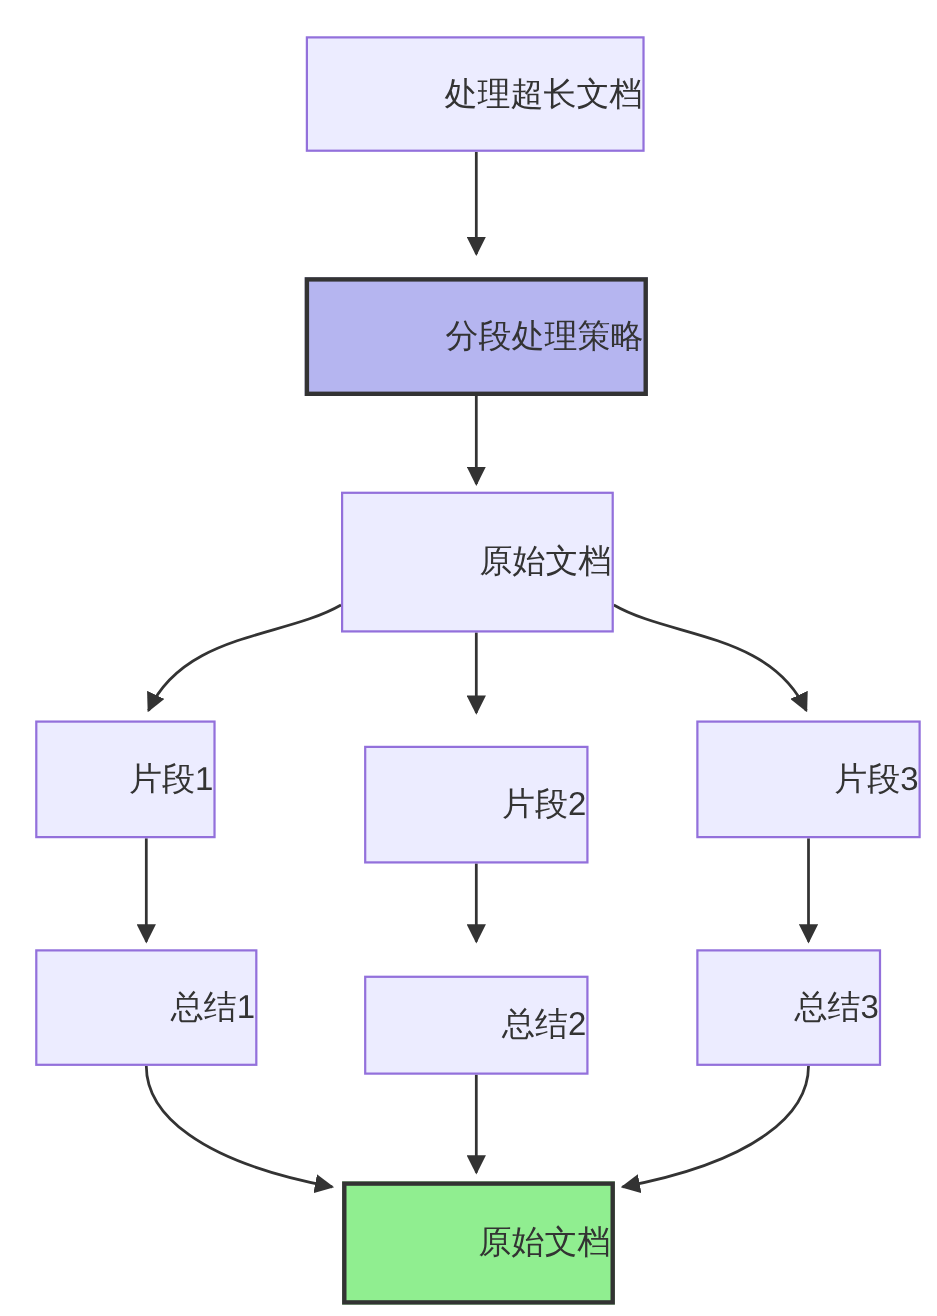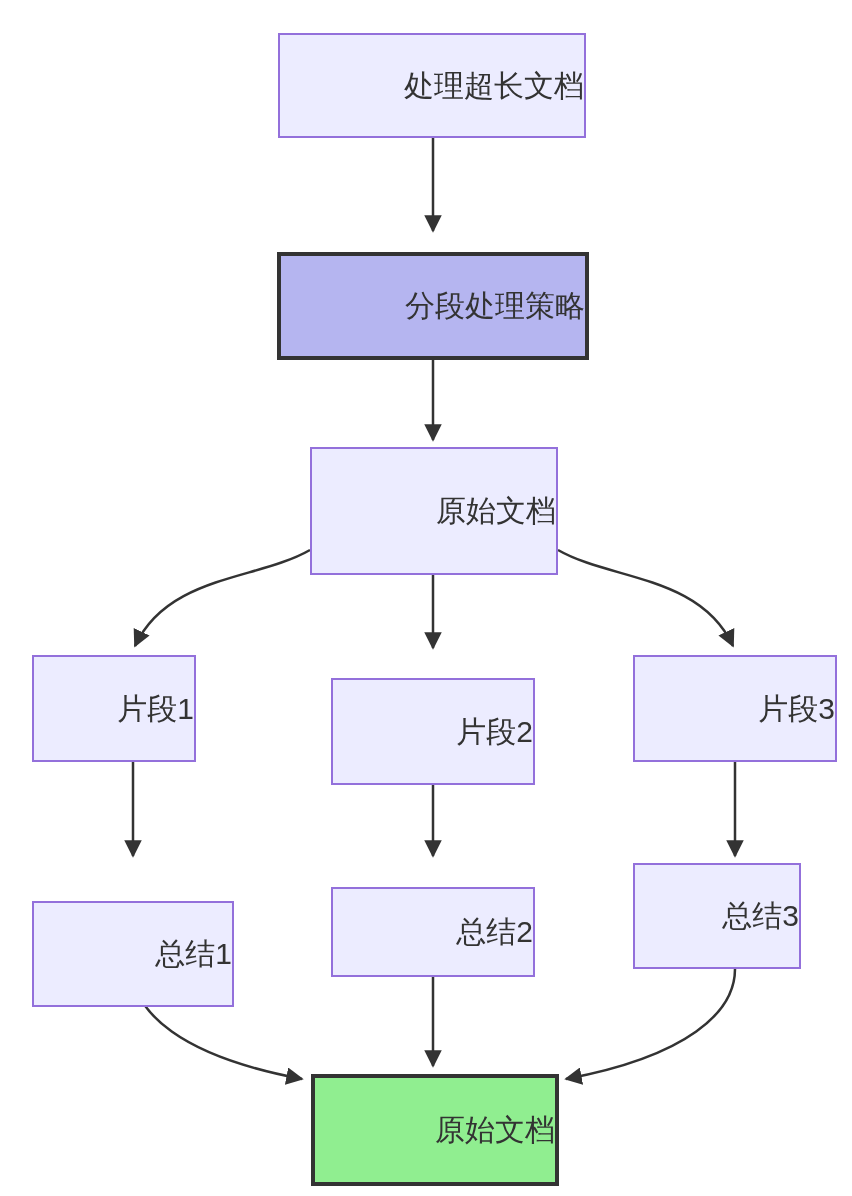--- a/index.html
+++ b/index.html
@@ -53,21 +53,21 @@
   .node-success {
     background: var(--success-fill, #90EE90);
     border: 4px solid var(--success-border, #333333);
   }
   #n-process   { left: 278px; top: 33px;   width: 308px; height: 105px; }
   #n-strategy  { left: 277px; top: 252px;  width: 312px; height: 108px; }
   #n-original  { left: 310px; top: 447px;  width: 248px; height: 128px; }
   #n-frag1     { left: 32px;  top: 655px;  width: 164px; height: 107px; }
   #n-frag2     { left: 331px; top: 655px;  width: 204px; height: 107px; margin-top: 23px; }
   #n-frag3     { left: 633px; top: 655px;  width: 204px; height: 107px; }
-  #n-sum1      { left: 32px;  top: 863px;  width: 202px; height: 106px; margin-top: 38px; }
+  #n-sum1      { left: 32px;  top: 863px;  width: 202px; height: 106px; }
   #n-sum2      { left: 331px; top: 887px;  width: 204px; height: 90px; }
   #n-sum3      { left: 633px; top: 863px;  width: 168px; height: 106px; }
   #n-final     { left: 311px; top: 1074px; width: 248px; height: 112px; }
 </style>
 </head>
 <body>
 
 <div class="canvas">
 
   <svg class="edges" viewBox="0 0 852 1196" xmlns="http://www.w3.org/2000/svg">

